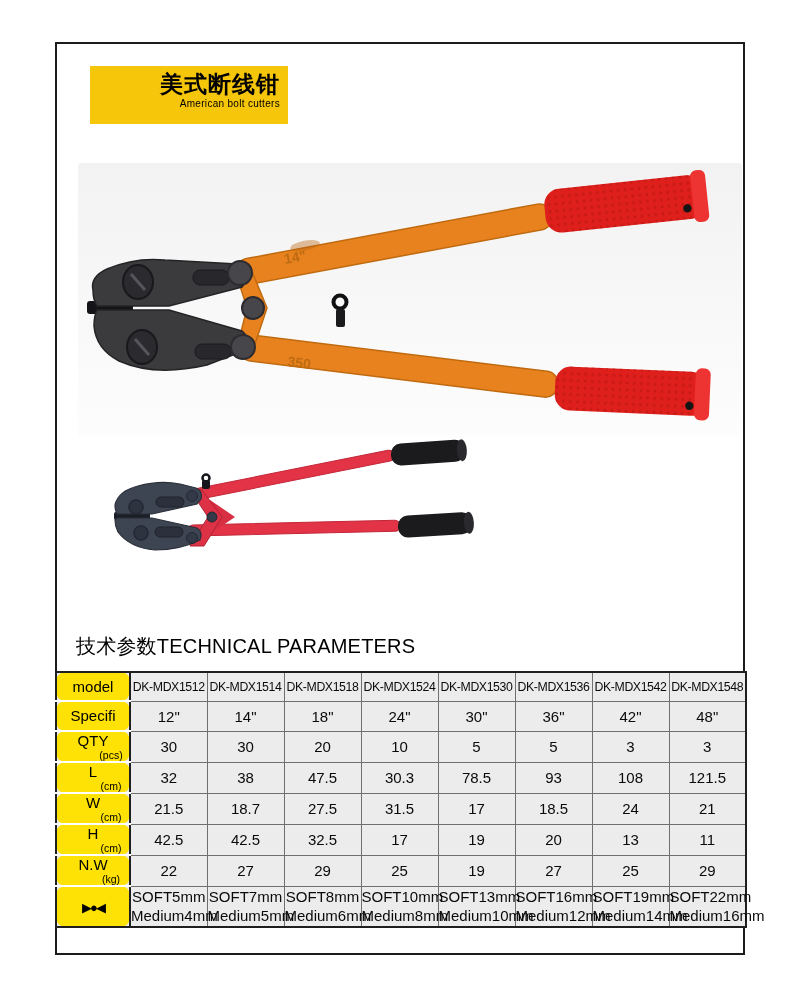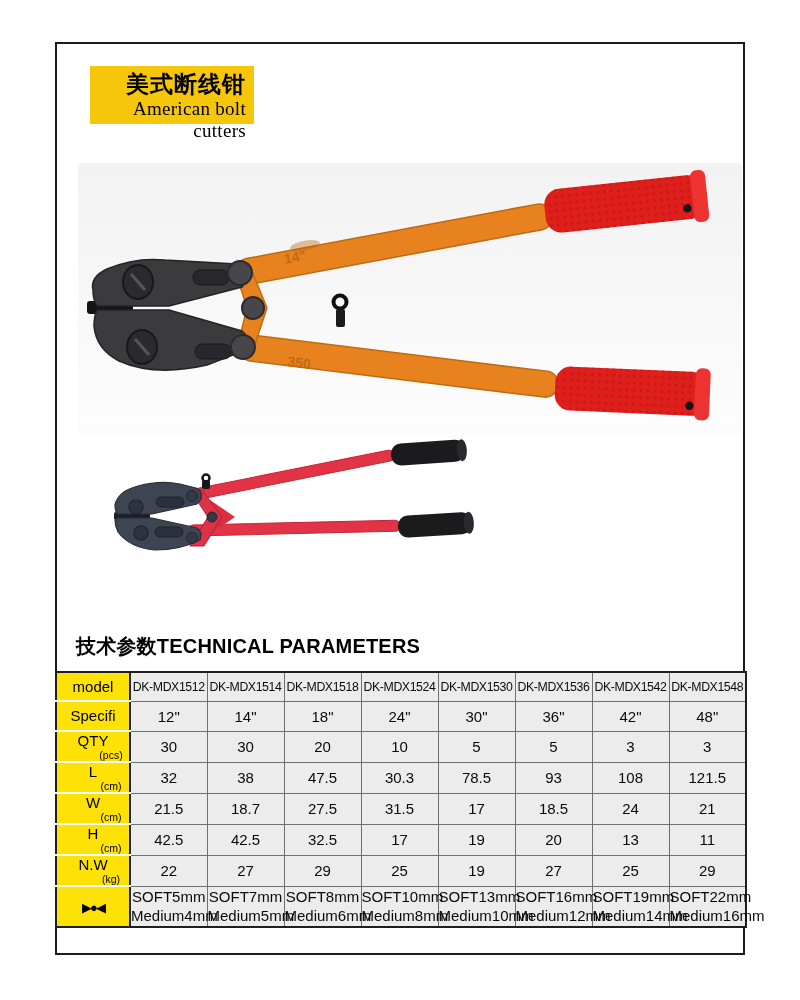--- a/index.html
+++ b/index.html
@@ -7,46 +7,45 @@
     width:800px;height:1000px;background:#ffffff;position:relative;
     font-family:"Liberation Sans","DejaVu Sans",sans-serif;color:#000;
     -webkit-font-smoothing:antialiased;
   }
   .frame{
     position:absolute;left:55px;top:42px;width:690px;height:913px;
     border:2px solid #1c1c1c;box-sizing:border-box;background:#fff;
   }
   
   .badge{
-    position:absolute;left:33px;top:22px;width:164px;height:58px;
+    position:absolute;left:33px;top:22px;width:198px;height:58px;
     background:#F6C60A;text-align:right;box-sizing:border-box;
     padding:6px 8px 0 0;
-    font-family:Liberation Serif, serif;
   }
   .badge .zh{font-size:23px;font-weight:bold;letter-spacing:1px;line-height:1.1;}
-  .badge .en{font-size:19px;font-weight:500;margin-top:1px;letter-spacing:0.3px;}
+  .badge .en{font-size:10px;font-weight:500;margin-top:1px;letter-spacing:0.3px;}
   
   .photo1{position:absolute;left:0;top:116px;width:686px;height:280px;}
   .photo2{position:absolute;left:43px;top:386px;width:400px;height:200px;}
   
   .heading{
-    position:absolute;left:19px;top:589px;font-size:20px;font-weight:bold;
+    position:absolute;left:19px;top:589px;font-size:20px;font-weight:normal;
     letter-spacing:0.2px;
   }
   
   table.params{
     position:absolute;left:-2px;top:627px;width:690px;
     border-collapse:collapse;table-layout:fixed;
     border:2px solid #1f1f1f;background:#ECECEC;
   }
   table.params th{
     background:#FFE205;font-weight:normal;text-align:center;vertical-align:middle;
     border-top:2px solid #fff;border-bottom:2px solid #fff;
     border-left:2px solid #1f1f1f;border-right:2px solid #1f1f1f;
-    font-size:15px;padding:0;
+    font-size:15px;padding:0;border-radius:9px;
   }
   table.params tr.r-first th{border-top:2px solid #1f1f1f;}
   table.params tr.r-last  th{border-bottom:2px solid #1f1f1f;}
   table.params td{
     background:#ECECEC;border:1px solid #6f6f6f;text-align:center;
     vertical-align:middle;font-size:15px;padding:0;color:#0a0a0a;
   }
   tr.r-model{height:29px;} tr.r-spec{height:30px;}
   tr.r-std{height:31px;} tr.r-cap{height:37px;}
   tr.r-model td{font-size:12.3px;letter-spacing:-0.4px;}

